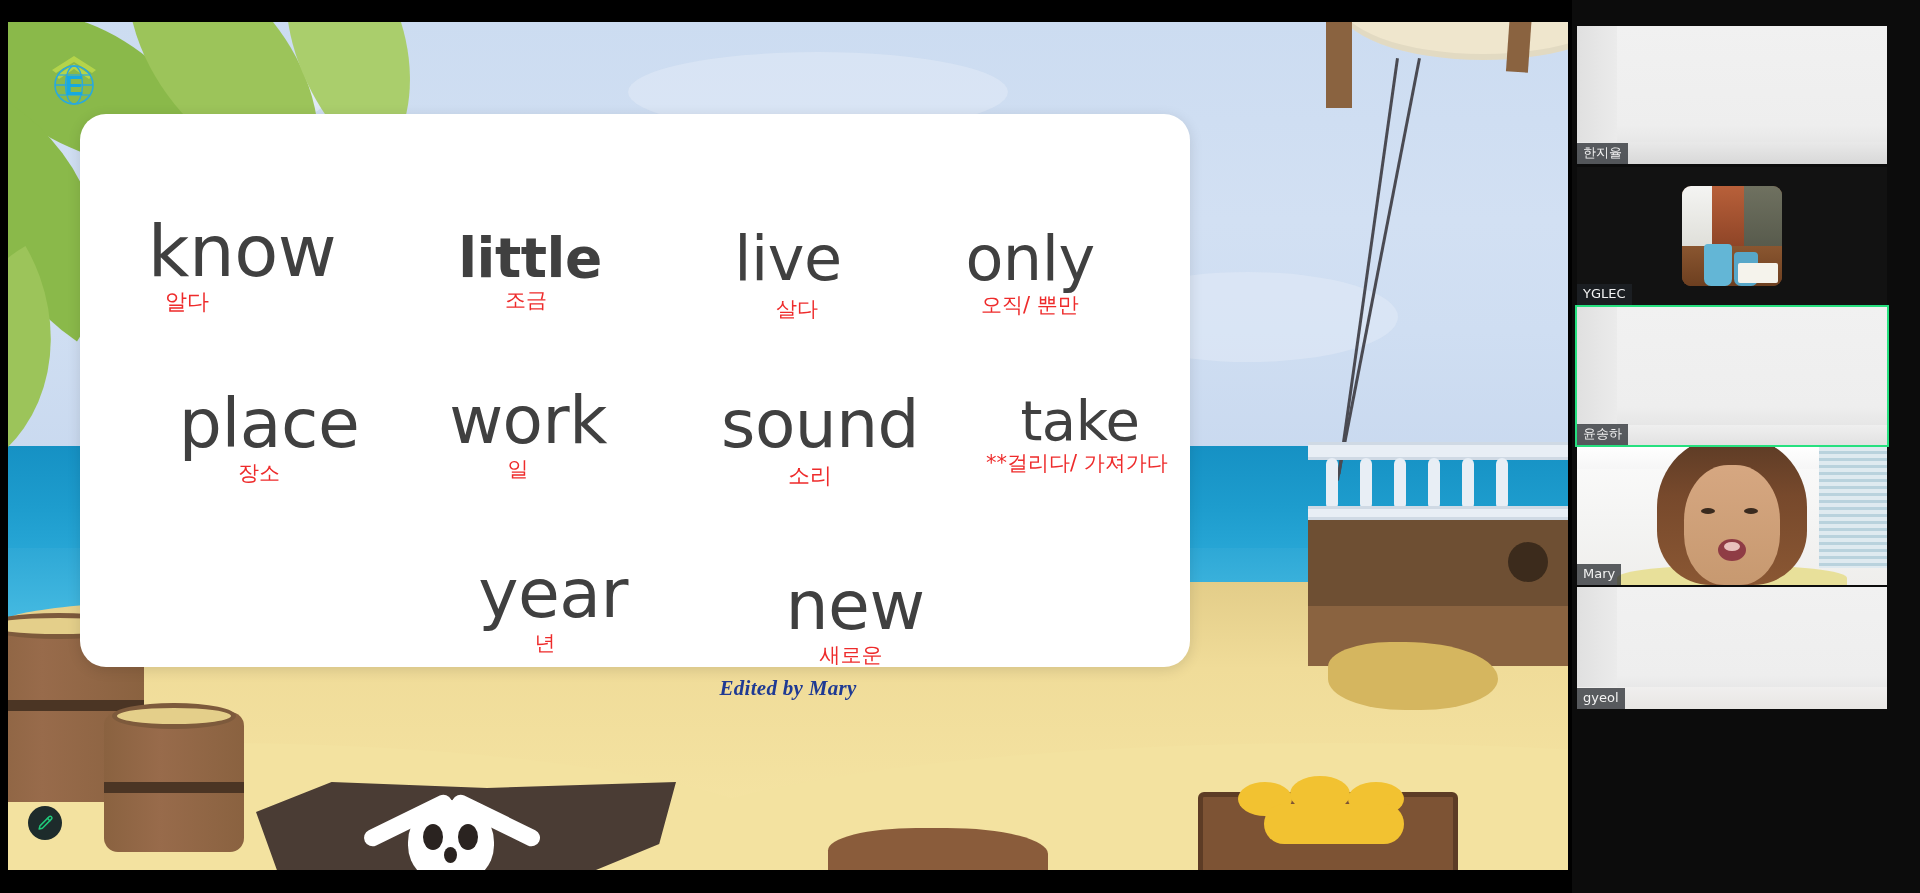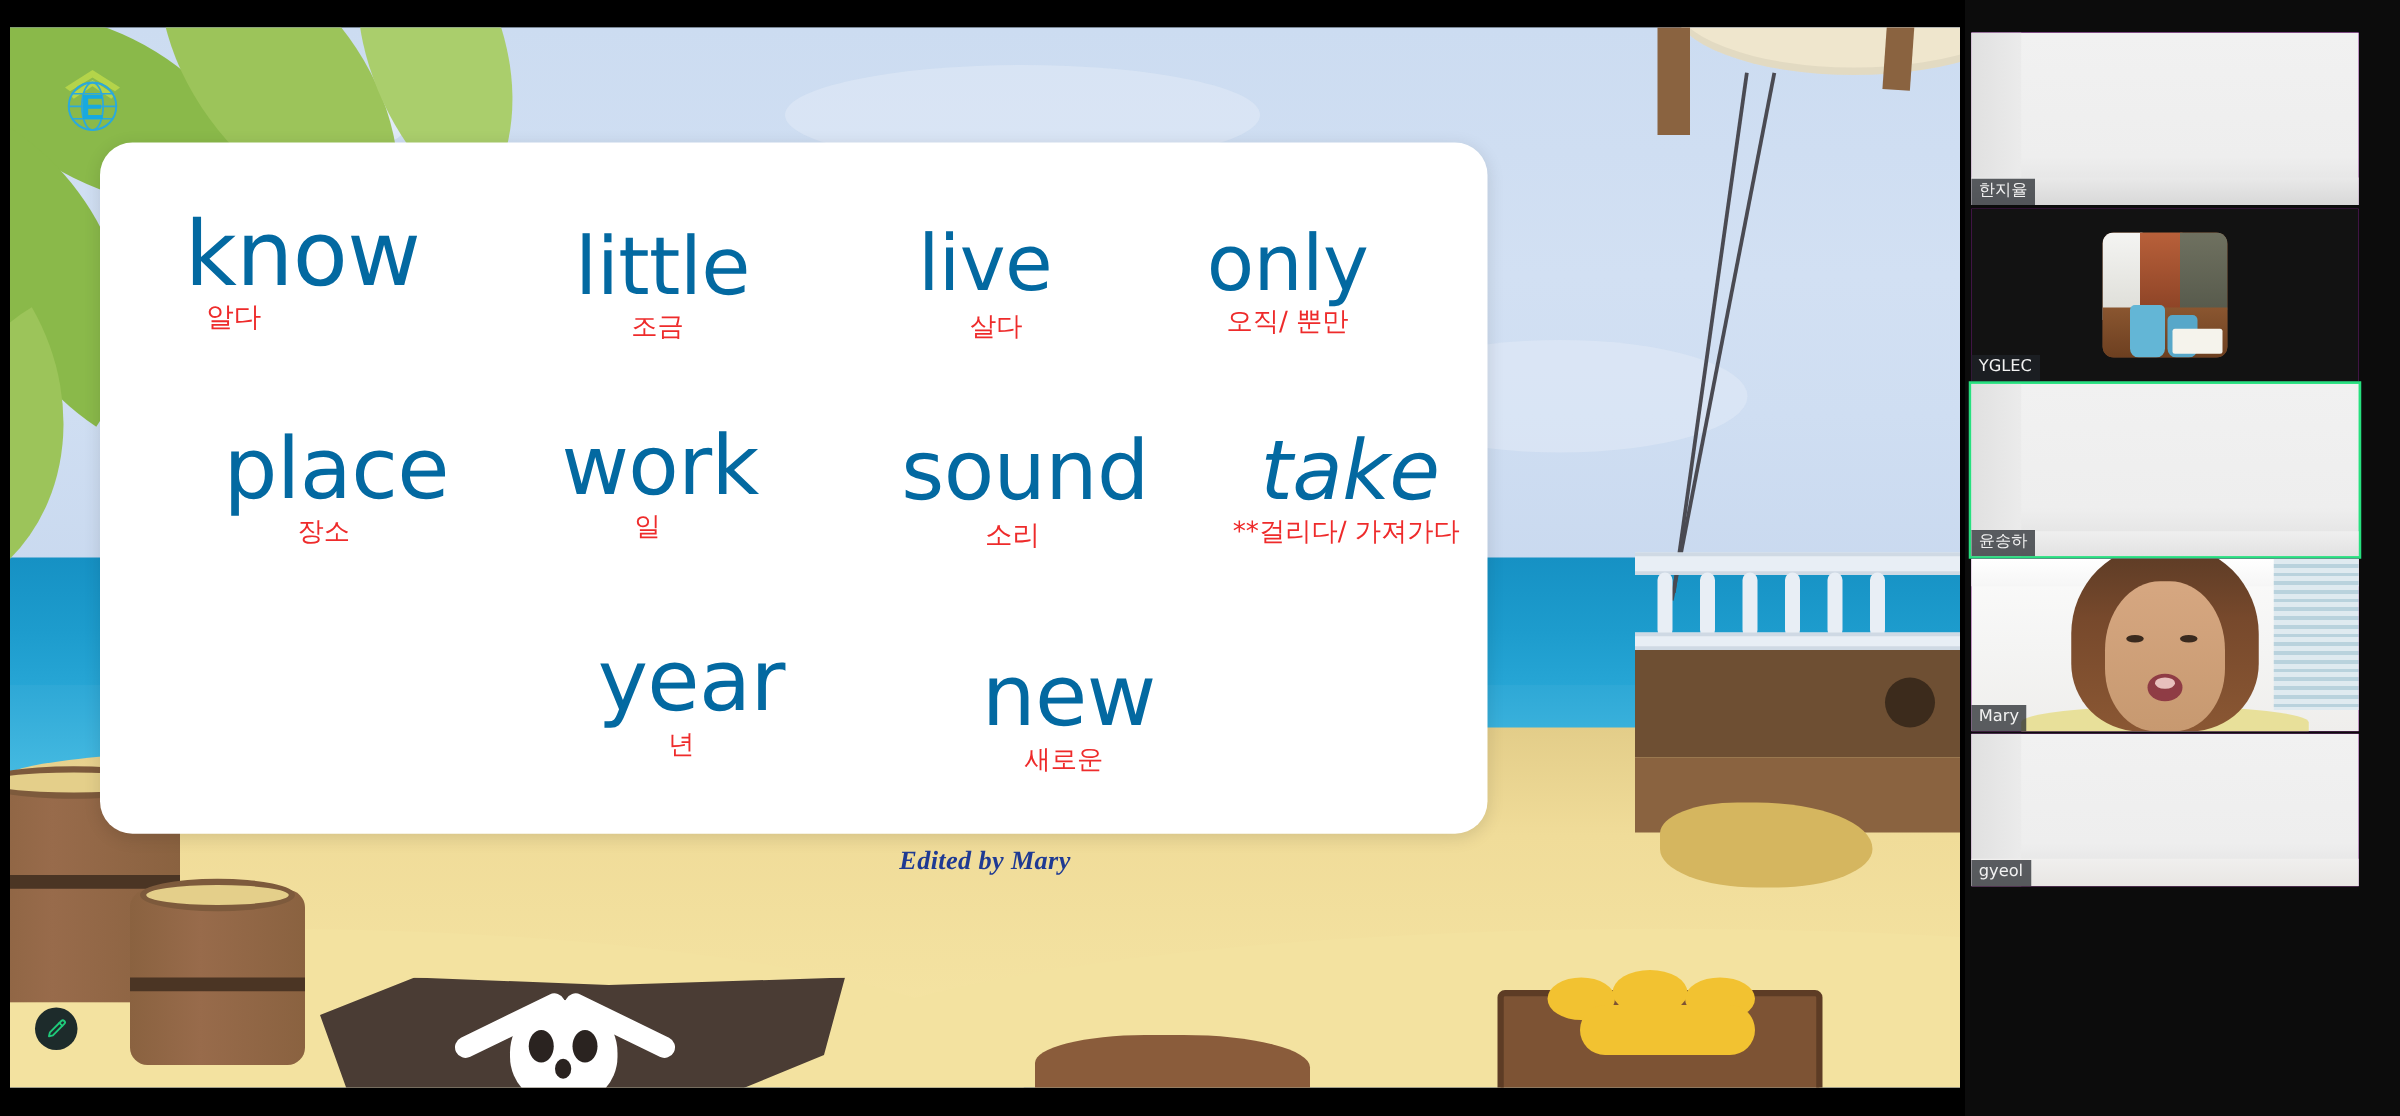--- a/index.html
+++ b/index.html
@@ -101,22 +101,22 @@
   #card {
     position: absolute; left: 72px; top: 92px;
     width: 1110px; height: 553px;
     background: #fff; border-radius: 26px;
     box-shadow: 0 3px 14px rgba(0,0,0,.12);
   }
   .wordgrid { position: relative; width: 100%; height: 100%; }
   .wordcell { position: absolute; text-align: center; }
   .wordcell .en {
     font-family: "DejaVu Sans", "Liberation Sans", sans-serif;
-    font-weight: 400; color: #0369a1; line-height: .95;
-    letter-spacing: -0.5px; white-space: nowrap;
+    font-weight: 400; color: #404040; line-height: .95;
+    letter-spacing: -0.5px; white-space: nowrap; margin-top: 48px;
   }
   .wordcell .ko {
     font-family: "DejaVu Sans", "Liberation Sans", sans-serif;
     color: #ee2b2b; font-weight: 500; white-space: nowrap;
     margin-top: 2px;
   }
 
   #credit {
     position: absolute; left: 0; right: 0; top: 654px;
     text-align: center;
@@ -299,21 +299,21 @@
 
       <div id="card">
         <div class="wordgrid">
 
           <div class="wordcell" style="left:22px;top:55px;width:280px;">
             <div class="en" style="font-size:72px;">know</div>
             <div class="ko" style="font-size:22px;margin-left:-110px;">알다</div>
           </div>
 
           <div class="wordcell" style="left:320px;top:70px;width:260px;">
-            <div class="en" style="font-size:64px;">little</div>
+            <div class="en" style="font-size:55px;font-weight:bold;">little</div>
             <div class="ko" style="font-size:21px;margin-left:-8px;">조금</div>
           </div>
 
           <div class="wordcell" style="left:820px;top:68px;width:260px;">
             <div class="en" style="font-size:62px;">only</div>
             <div class="ko" style="font-size:21px;">오직/ 뿐만</div>
           </div>
 
           <div class="wordcell" style="left:598px;top:68px;width:220px;">
             <div class="en" style="font-size:62px;">live</div>
@@ -329,21 +329,21 @@
             <div class="en" style="font-size:66px;">work</div>
             <div class="ko" style="font-size:21px;margin-left:-20px;">일</div>
           </div>
 
           <div class="wordcell" style="left:590px;top:232px;width:300px;">
             <div class="en" style="font-size:66px;">sound</div>
             <div class="ko" style="font-size:22px;margin-left:-20px;margin-top:4px;">소리</div>
           </div>
 
           <div class="wordcell" style="left:890px;top:232px;width:220px;">
-            <div class="en" style="font-size:66px;font-style:italic;">take</div>
+            <div class="en" style="font-size:56px;">take</div>
             <div class="ko" style="font-size:21px;margin-left:-6px;">**걸리다/ 가져가다</div>
           </div>
 
           <div class="wordcell" style="left:338px;top:400px;width:270px;">
             <div class="en" style="font-size:68px;">year</div>
             <div class="ko" style="font-size:21px;margin-left:-16px;">년</div>
           </div>
 
           <div class="wordcell" style="left:640px;top:412px;width:270px;">
             <div class="en" style="font-size:68px;">new</div>

